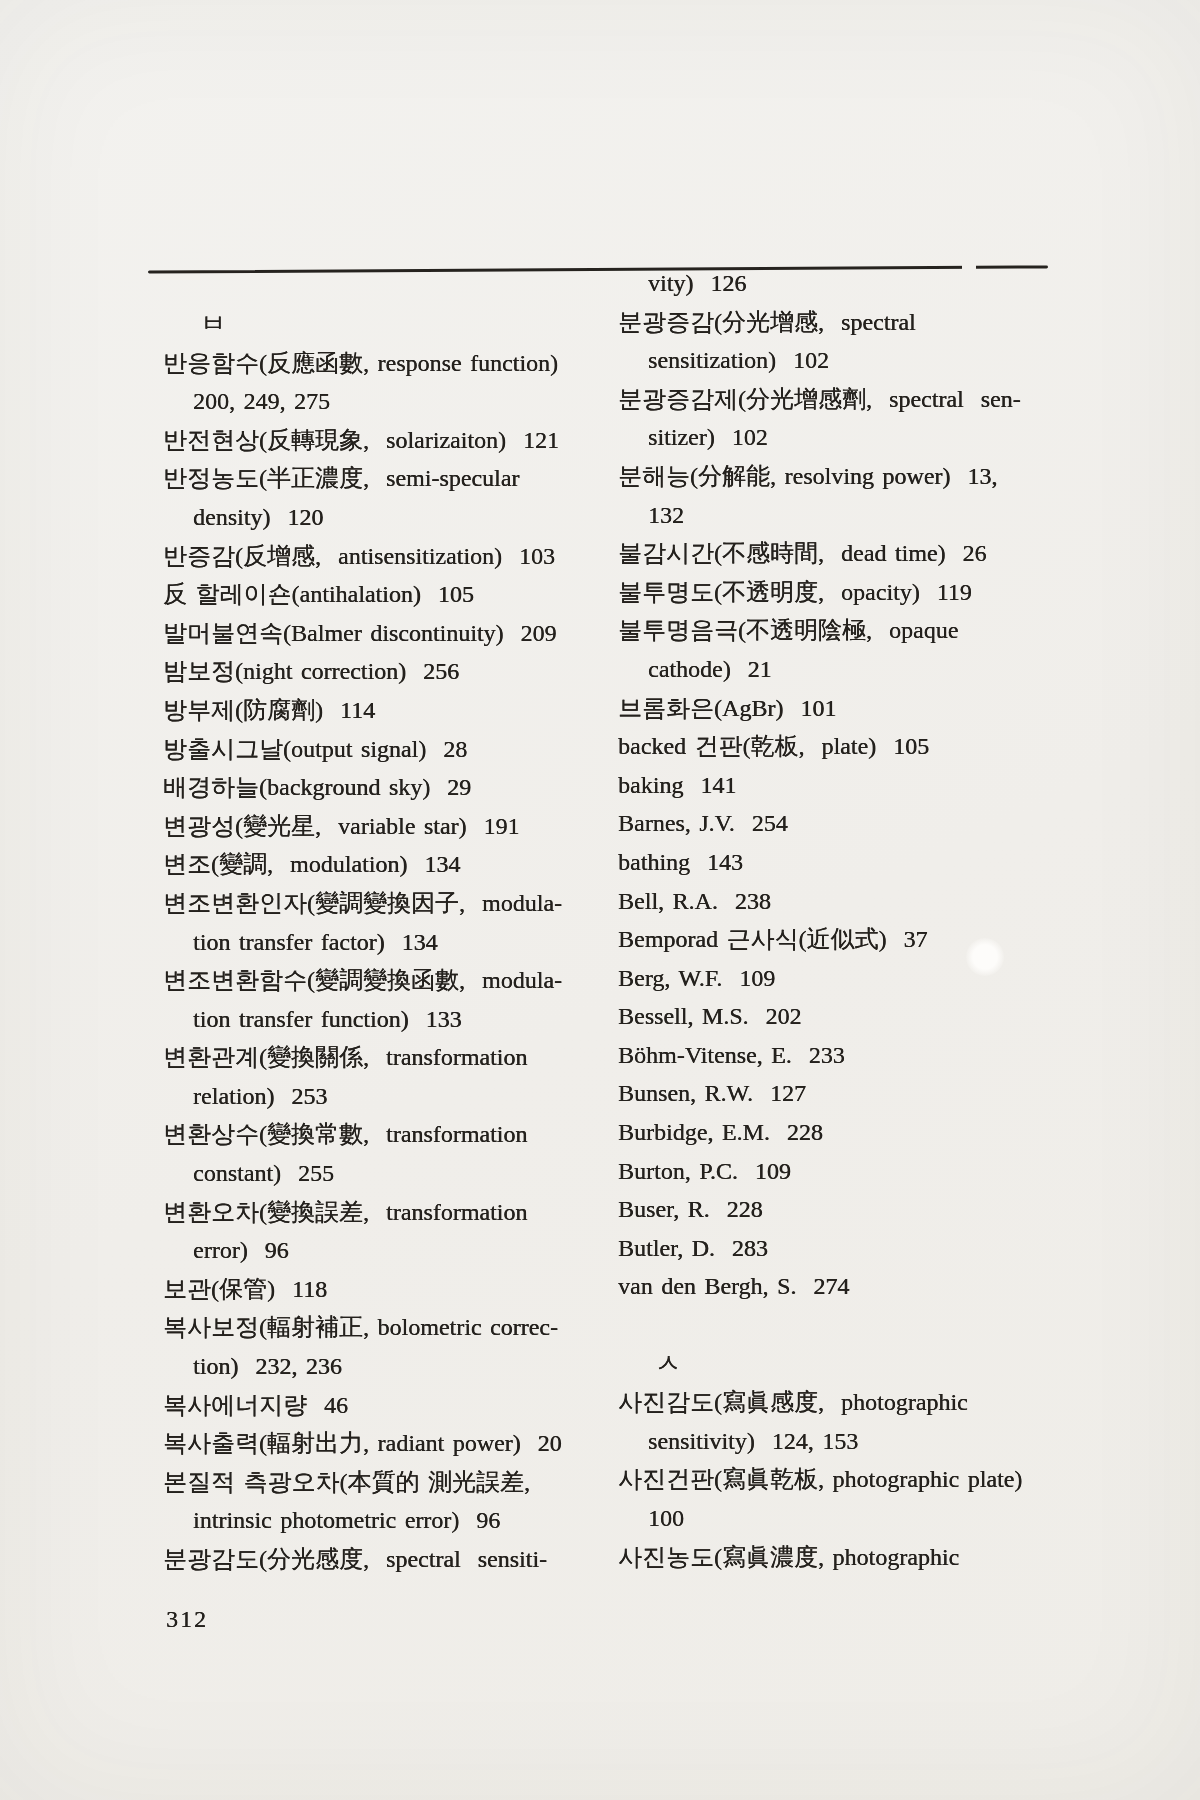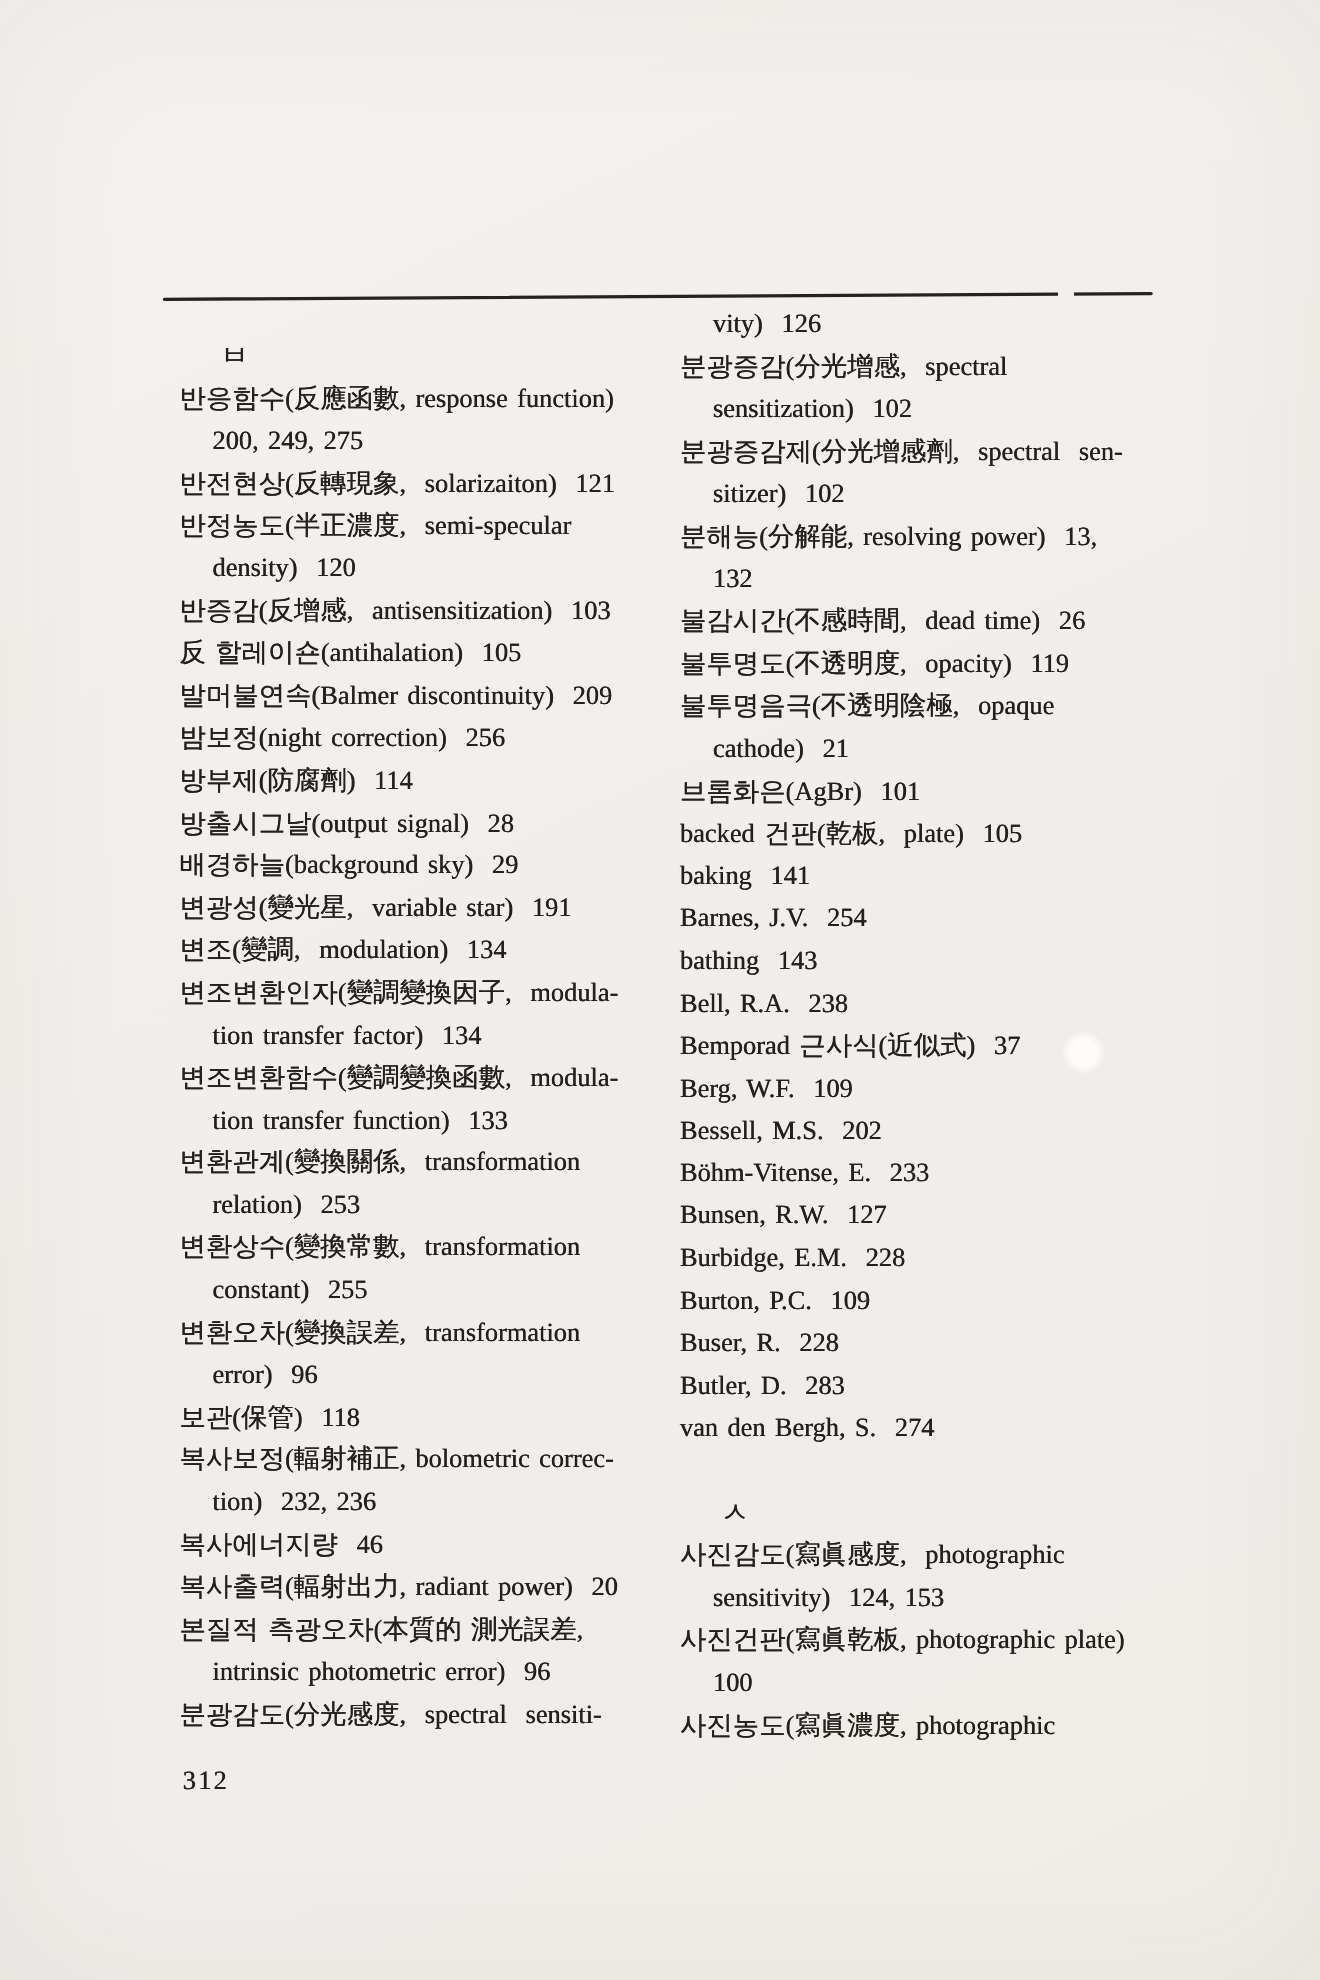--- a/index.html
+++ b/index.html
@@ -21,21 +21,21 @@
     transform:rotate(-0.33deg);
     border-radius:2px;
   }
   .col{
     position:absolute;
     font-size:24px;line-height:38.6px;
     white-space:pre;word-spacing:2.5px;
     text-shadow:0.35px 0 0 #24211d;
   }
   .col-left{left:163px;top:305px;width:430px}
-  .col-right{left:618px;top:276px;width:420px}
+  .col-right{left:618px;top:264px;width:420px}
   .line{height:38.6px}
   .cont{padding-left:30px}
   .header{padding-left:37px;font-size:26px}
   .gap{height:38.6px}
   .pageno{
     position:absolute;left:166px;top:1606px;
     font-size:24px;letter-spacing:2px;
     text-shadow:0.35px 0 0 #24211d;
   }
   .spot{

